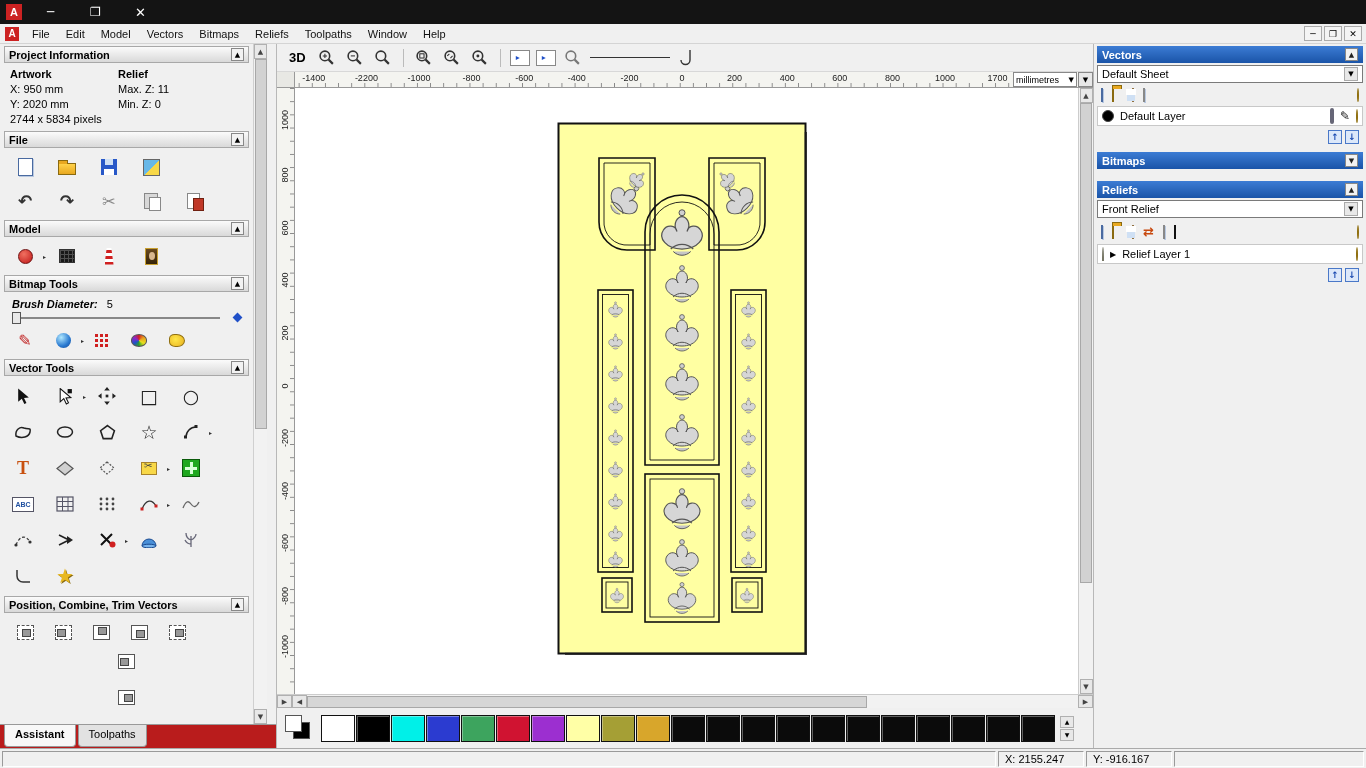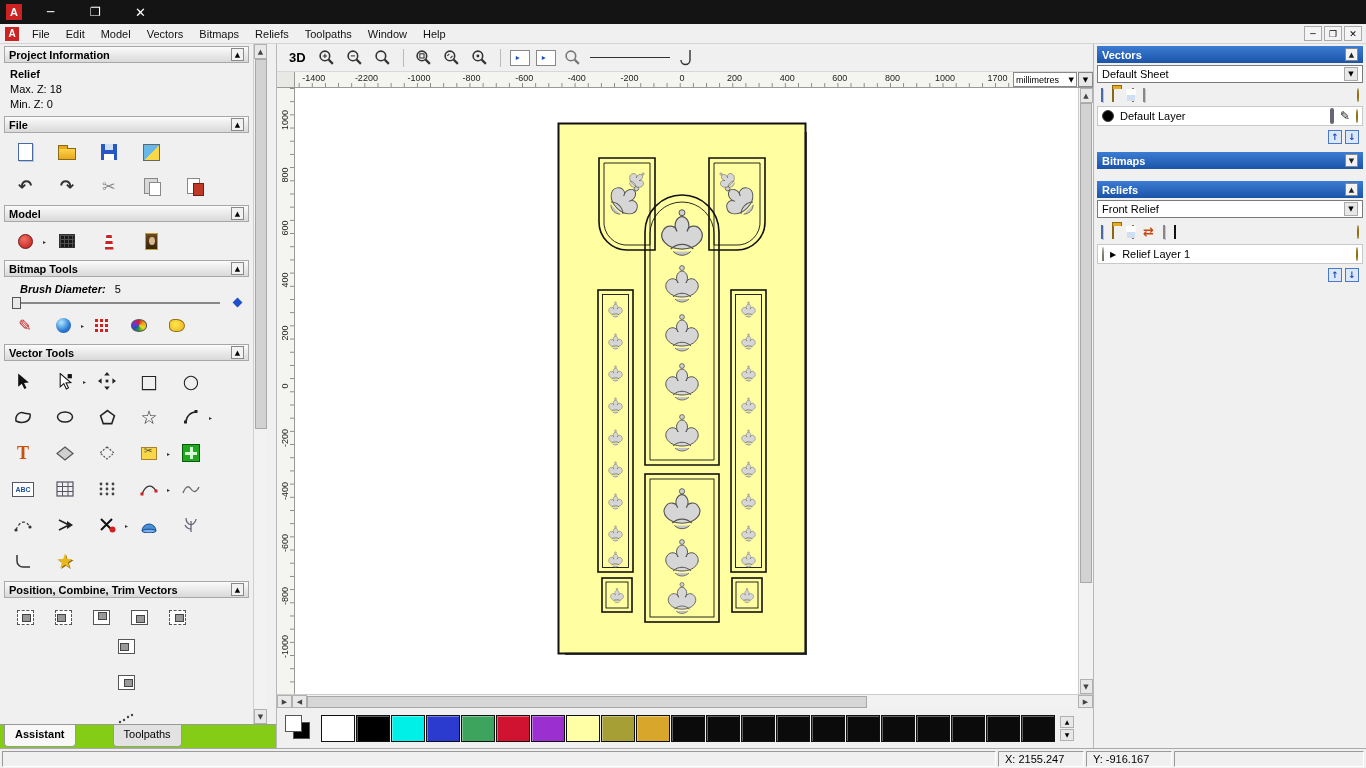--- a/index.html
+++ b/index.html
@@ -76,33 +76,33 @@
   .mini-chain { width:16px; height:9px; border:2px solid #667; border-radius:5px; position:relative; background:transparent; }
   .mini-align { width:17px; height:15px; border:1px solid #555; position:relative; background:#fff; }
   .mini-align::after { content:""; position:absolute; background:#999; border:1px solid #444; width:7px; height:6px; }
   .al-c::after { left:4px; top:3.5px; }
   .al-l::after { left:1px; top:3.5px; }
   .al-t::after { left:4px; top:1px; }
   .al-b::after { left:4px; bottom:1px; }
   .al-r::after { right:1px; top:3.5px; }
   .al-dash { border-style:dashed; }
 
-  .brush-row { padding:4px 12px 0 20px; font-weight:bold; font-style:italic; }
+  .brush-row { padding:4px 12px 0 12px; font-weight:bold; font-style:italic; }
   .brush-row .val { font-style:normal; font-weight:normal; margin-left:6px; }
   .slider-row { display:flex; align-items:center; padding:4px 12px 2px 12px; gap:6px; }
   .slider-track { flex:1; height:2px; background:#888; position:relative; }
   .slider-thumb { position:absolute; left:0px; top:-5px; width:9px; height:12px; background:#e8e8e8; border:1px solid #555; }
   .slider-dot { width:7px; height:7px; background:#2050c8; transform:rotate(45deg); margin-left:8px; }
 
   .vt-grid { display:grid; grid-template-columns:repeat(5,42px); row-gap:12px; padding:6px 10px; }
 
   .left-scrollbar { width:14px; background:#f2f2f2; border-left:1px solid #d0d0d0; display:flex; flex-direction:column; align-items:center; margin-bottom:24px; }
   .sb-btn { width:13px; height:15px; background:#e8e8e8; border:1px solid #b0b0b0; font-size:7px; display:flex; align-items:center; justify-content:center; color:#444; font-family:"DejaVu Sans",sans-serif; }
   .sb-thumb-v { width:12px; background:#d2d2d2; border:1px solid #a8a8a8; }
-  .left-tabs { position:absolute; left:0; bottom:0; width:100%; height:24px; border-top:1px solid #999; display:flex; padding-left:4px; background:#84cc16;gap:35px; }
+  .left-tabs { position:absolute; left:0; bottom:0; width:100%; height:24px; border-top:1px solid #999; display:flex; padding-left:4px; background:#b91c1c; }
   .tab { border:1px solid #999; border-top:none; border-radius:0 0 4px 4px; padding:3px 10px 4px 10px; background:#e2e2e2; margin-right:2px; height:22px; }
   .tab.active { background:#f8f8f8; font-weight:bold; }
 
   
   .center-col { flex:1 1 auto; display:flex; flex-direction:column; background:#f0f0f0; }
   .view-toolbar { height:28px; display:flex; align-items:center; gap:6px; padding:0 8px; border-bottom:1px solid #d8d8d8; }
   .tb-3d { font-weight:bold; font-size:13px; padding:2px 4px; }
   .tb-ic { width:22px; height:20px; display:flex; align-items:center; justify-content:center; }
   .tb-sep { width:1px; height:18px; background:#bbb; margin:0 3px; }
   .tb-toggle { width:20px; height:16px; border:1px solid #888; background:#fff; position:relative; }
@@ -196,22 +196,28 @@
     <div class="left-col">
       <div class="left-content">
 
         <div class="sec-header">
           <span>Project Information</span>
             <span class="sp"></span>
           <span class="collapse-box">▲</span>
         </div>
         <div class="pi-grid">
           <div class="pi-col">
+            <div class="hd">Artwork</div>
+            <div>X: 950 mm</div>
+            <div>Y: 2020 mm</div>
+            <div>2744 x 5834 pixels</div>
+          </div>
+          <div class="pi-col">
             <div class="hd">Relief</div>
-            <div>Max. Z: 18</div>
+            <div>Max. Z: 11</div>
             <div>Min. Z: 0</div>
           </div>
         </div>
 
         <div class="sec-header">
           <span>File</span>
             <span class="sp"></span>
           <span class="collapse-box">▲</span>
         </div>
         <div class="icon-row">

